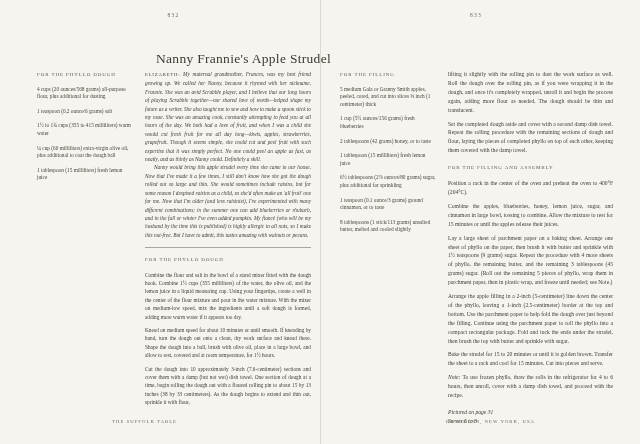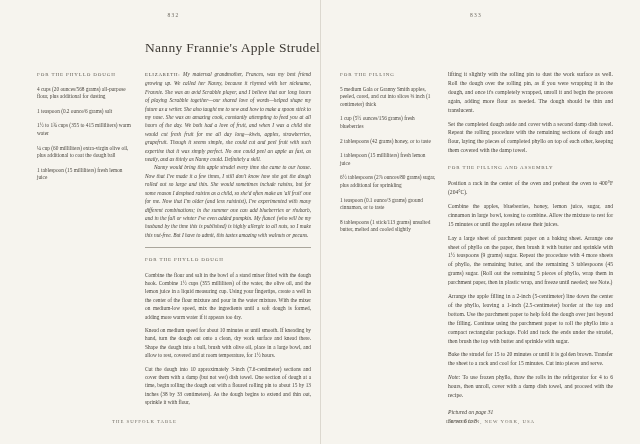--- a/index.html
+++ b/index.html
@@ -9,21 +9,21 @@
     font-family:"Liberation Serif","DejaVu Serif",serif;
     color:#46423b;
     -webkit-font-smoothing:antialiased;
   }
   .gutter-line{position:absolute;left:320px;top:0;width:1px;height:444px;background:#dcd8cf;}
   .pagenum{position:absolute;top:12px;font-size:5.5px;letter-spacing:1.2px;color:#6f6b62;text-align:center;}
   #pagenum-left{left:37px;width:273px;}
   #pagenum-right{left:340px;width:272px;}
   .recipe-title{
     position:absolute;left:145px;top:40px;width:175px;
-    font-size:13.5px;font-weight:normal;letter-spacing:0.3px;color:#3d3933;margin:0;
+    font-size:13.5px;font-weight:normal;letter-spacing:0.3px;color:#3d3933;margin:11px;
     white-space:nowrap;
   }
   .sidebar{position:absolute;top:71px;width:97px;font-size:5.3px;line-height:7.6px;color:#4a463f;}
   #sidebar-left{left:37px;}
   #sidebar-right{left:340px;}
   .sidebar-heading{font-size:5px;letter-spacing:0.9px;color:#5e5a51;margin:0 0 7px 0;}
   .sidebar p{margin:0 0 7px 0;}
   .maincol{position:absolute;top:70px;font-size:5.3px;line-height:8.4px;text-align:justify;color:#45413a;}
   #main-left{left:145px;width:166px;}
   #main-right{left:448px;width:165px;font-size:5.6px;line-height:8.9px;}

